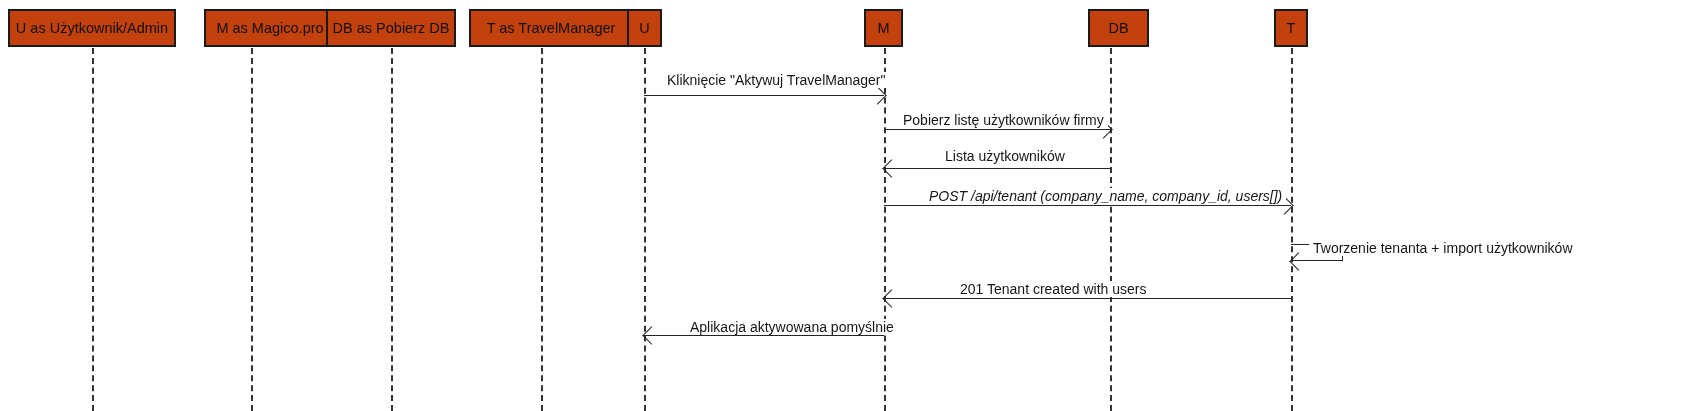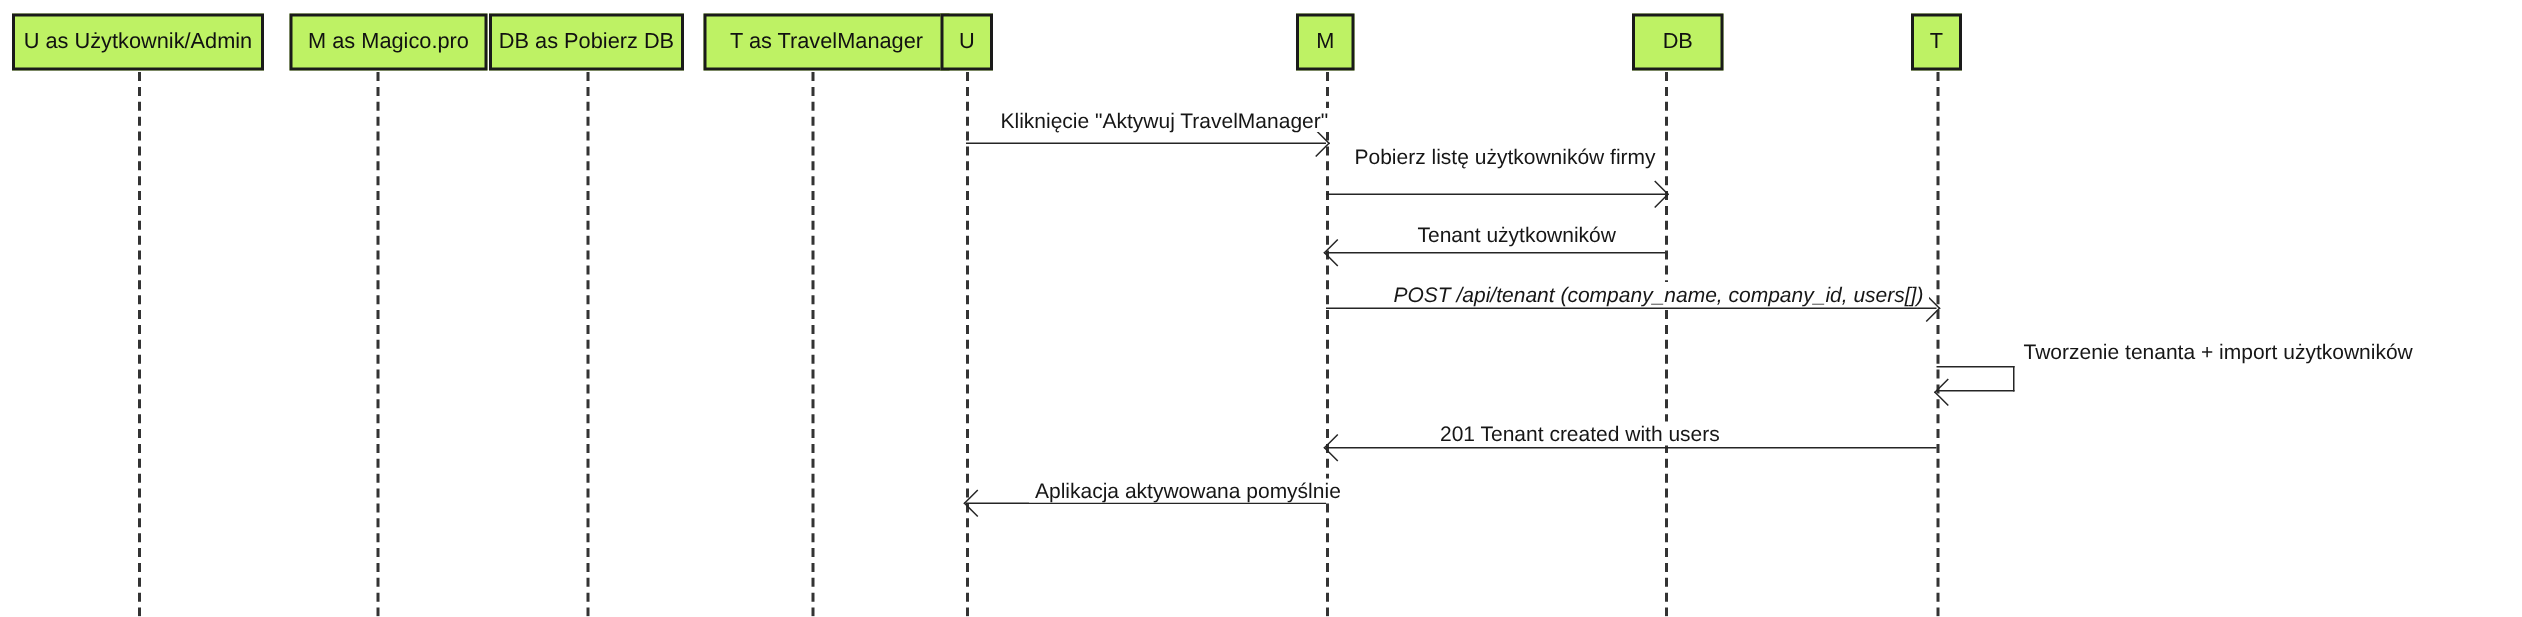--- a/index.html
+++ b/index.html
@@ -22,21 +22,21 @@
     position: absolute;
     width: 0;
     border-left: 2px dashed #333333;
     top: 48px;
     bottom: 0;
   }
   .participant-box {
     position: absolute;
     box-sizing: border-box;
     border: 2px solid #1a1a1a;
-    background: #bef264;
+    background: #c2410c;
     height: 38px;
     line-height: 34px;
     text-align: center;
     font-size: 14.5px;
     color: #111111;
     white-space: nowrap;
     overflow: hidden;
     top: 9px;
   }
   .msg-line {
@@ -90,44 +90,44 @@
       <div class="lifeline" style="left: 251px;"></div>
       <div class="lifeline" style="left: 391px;"></div>
       <div class="lifeline" style="left: 541px;"></div>
       <div class="lifeline" style="left: 644px;"></div>
       <div class="lifeline" style="left: 884px;"></div>
       <div class="lifeline" style="left: 1110px;"></div>
       <div class="lifeline" style="left: 1291px;"></div>
     </div>
   <div id="participants-layer">
       <div class="participant-box" style="left: 8px; width: 168px;">U as Użytkownik/Admin</div>
-      <div class="participant-box" style="left: 193px; width: 132px;">M as Magico.pro</div>
+      <div class="participant-box" style="left: 204px; width: 132px;">M as Magico.pro</div>
       <div class="participant-box" style="left: 326px; width: 130px;">DB as Pobierz DB</div>
       <div class="participant-box" style="left: 469px; width: 164px;">T as TravelManager</div>
       <div class="participant-box" style="left: 627px; width: 35px;">U</div>
       <div class="participant-box" style="left: 864px; width: 39px;">M</div>
       <div class="participant-box" style="left: 1088px; width: 61px;">DB</div>
       <div class="participant-box" style="left: 1274px; width: 34px;">T</div>
     </div>
   <div id="messages-layer">
       <div class="msg-line" style="left: 644px; top: 95px; width: 240px;"></div>
       <div class="arrow-head open-right" style="top: 89px; left: 871px;"></div>
       <div class="msg-label" style="left: 663px; top: 72px;">Kliknięcie "Aktywuj TravelManager"</div>
       <div class="msg-line" style="left: 884px; top: 129px; width: 226px;"></div>
       <div class="arrow-head open-right" style="top: 123px; left: 1097px;"></div>
-      <div class="msg-label" style="left: 899px; top: 96px;">Pobierz listę użytkowników firmy</div>
+      <div class="msg-label" style="left: 899px; top: 112px;">Pobierz listę użytkowników firmy</div>
       <div class="msg-line" style="left: 884px; top: 168px; width: 226px;"></div>
       <div class="arrow-head open-left" style="top: 162px; left: 885px;"></div>
-      <div class="msg-label" style="left: 941px; top: 148px;">Tenant użytkowników</div>
+      <div class="msg-label" style="left: 941px; top: 148px;">Lista użytkowników</div>
       <div class="msg-line" style="left: 884px; top: 205px; width: 407px;"></div>
       <div class="arrow-head open-right" style="top: 199px; left: 1278px;"></div>
       <div class="msg-label" style="left: 925px; top: 188px; font-style: italic;">POST /api/tenant (company_name, company_id, users[])</div>
       <div class="msg-line" style="left: 884px; top: 298px; width: 407px;"></div>
       <div class="arrow-head open-left" style="top: 292px; left: 885px;"></div>
       <div class="msg-label" style="left: 956px; top: 281px;">201 Tenant created with users</div>
       <div class="msg-line" style="left: 644px; top: 335px; width: 240px;"></div>
       <div class="arrow-head open-left" style="top: 329px; left: 645px;"></div>
       <div class="msg-label" style="left: 686px; top: 319px;">Aplikacja aktywowana pomyślnie</div>
       <div class="self-loop" style="left: 1291px; top: 244px; width: 52px; height: 17px;"></div>
       <div class="arrow-head open-left" style="left: 1292px; top: 255px;"></div>
-      <div class="msg-label" style="left: 1309px; top: 226px; margin-left: 36px;">Tworzenie tenanta + import użytkowników</div>
+      <div class="msg-label" style="left: 1309px; top: 240px;">Tworzenie tenanta + import użytkowników</div>
     </div>
 </div>
 
 </body></html>

